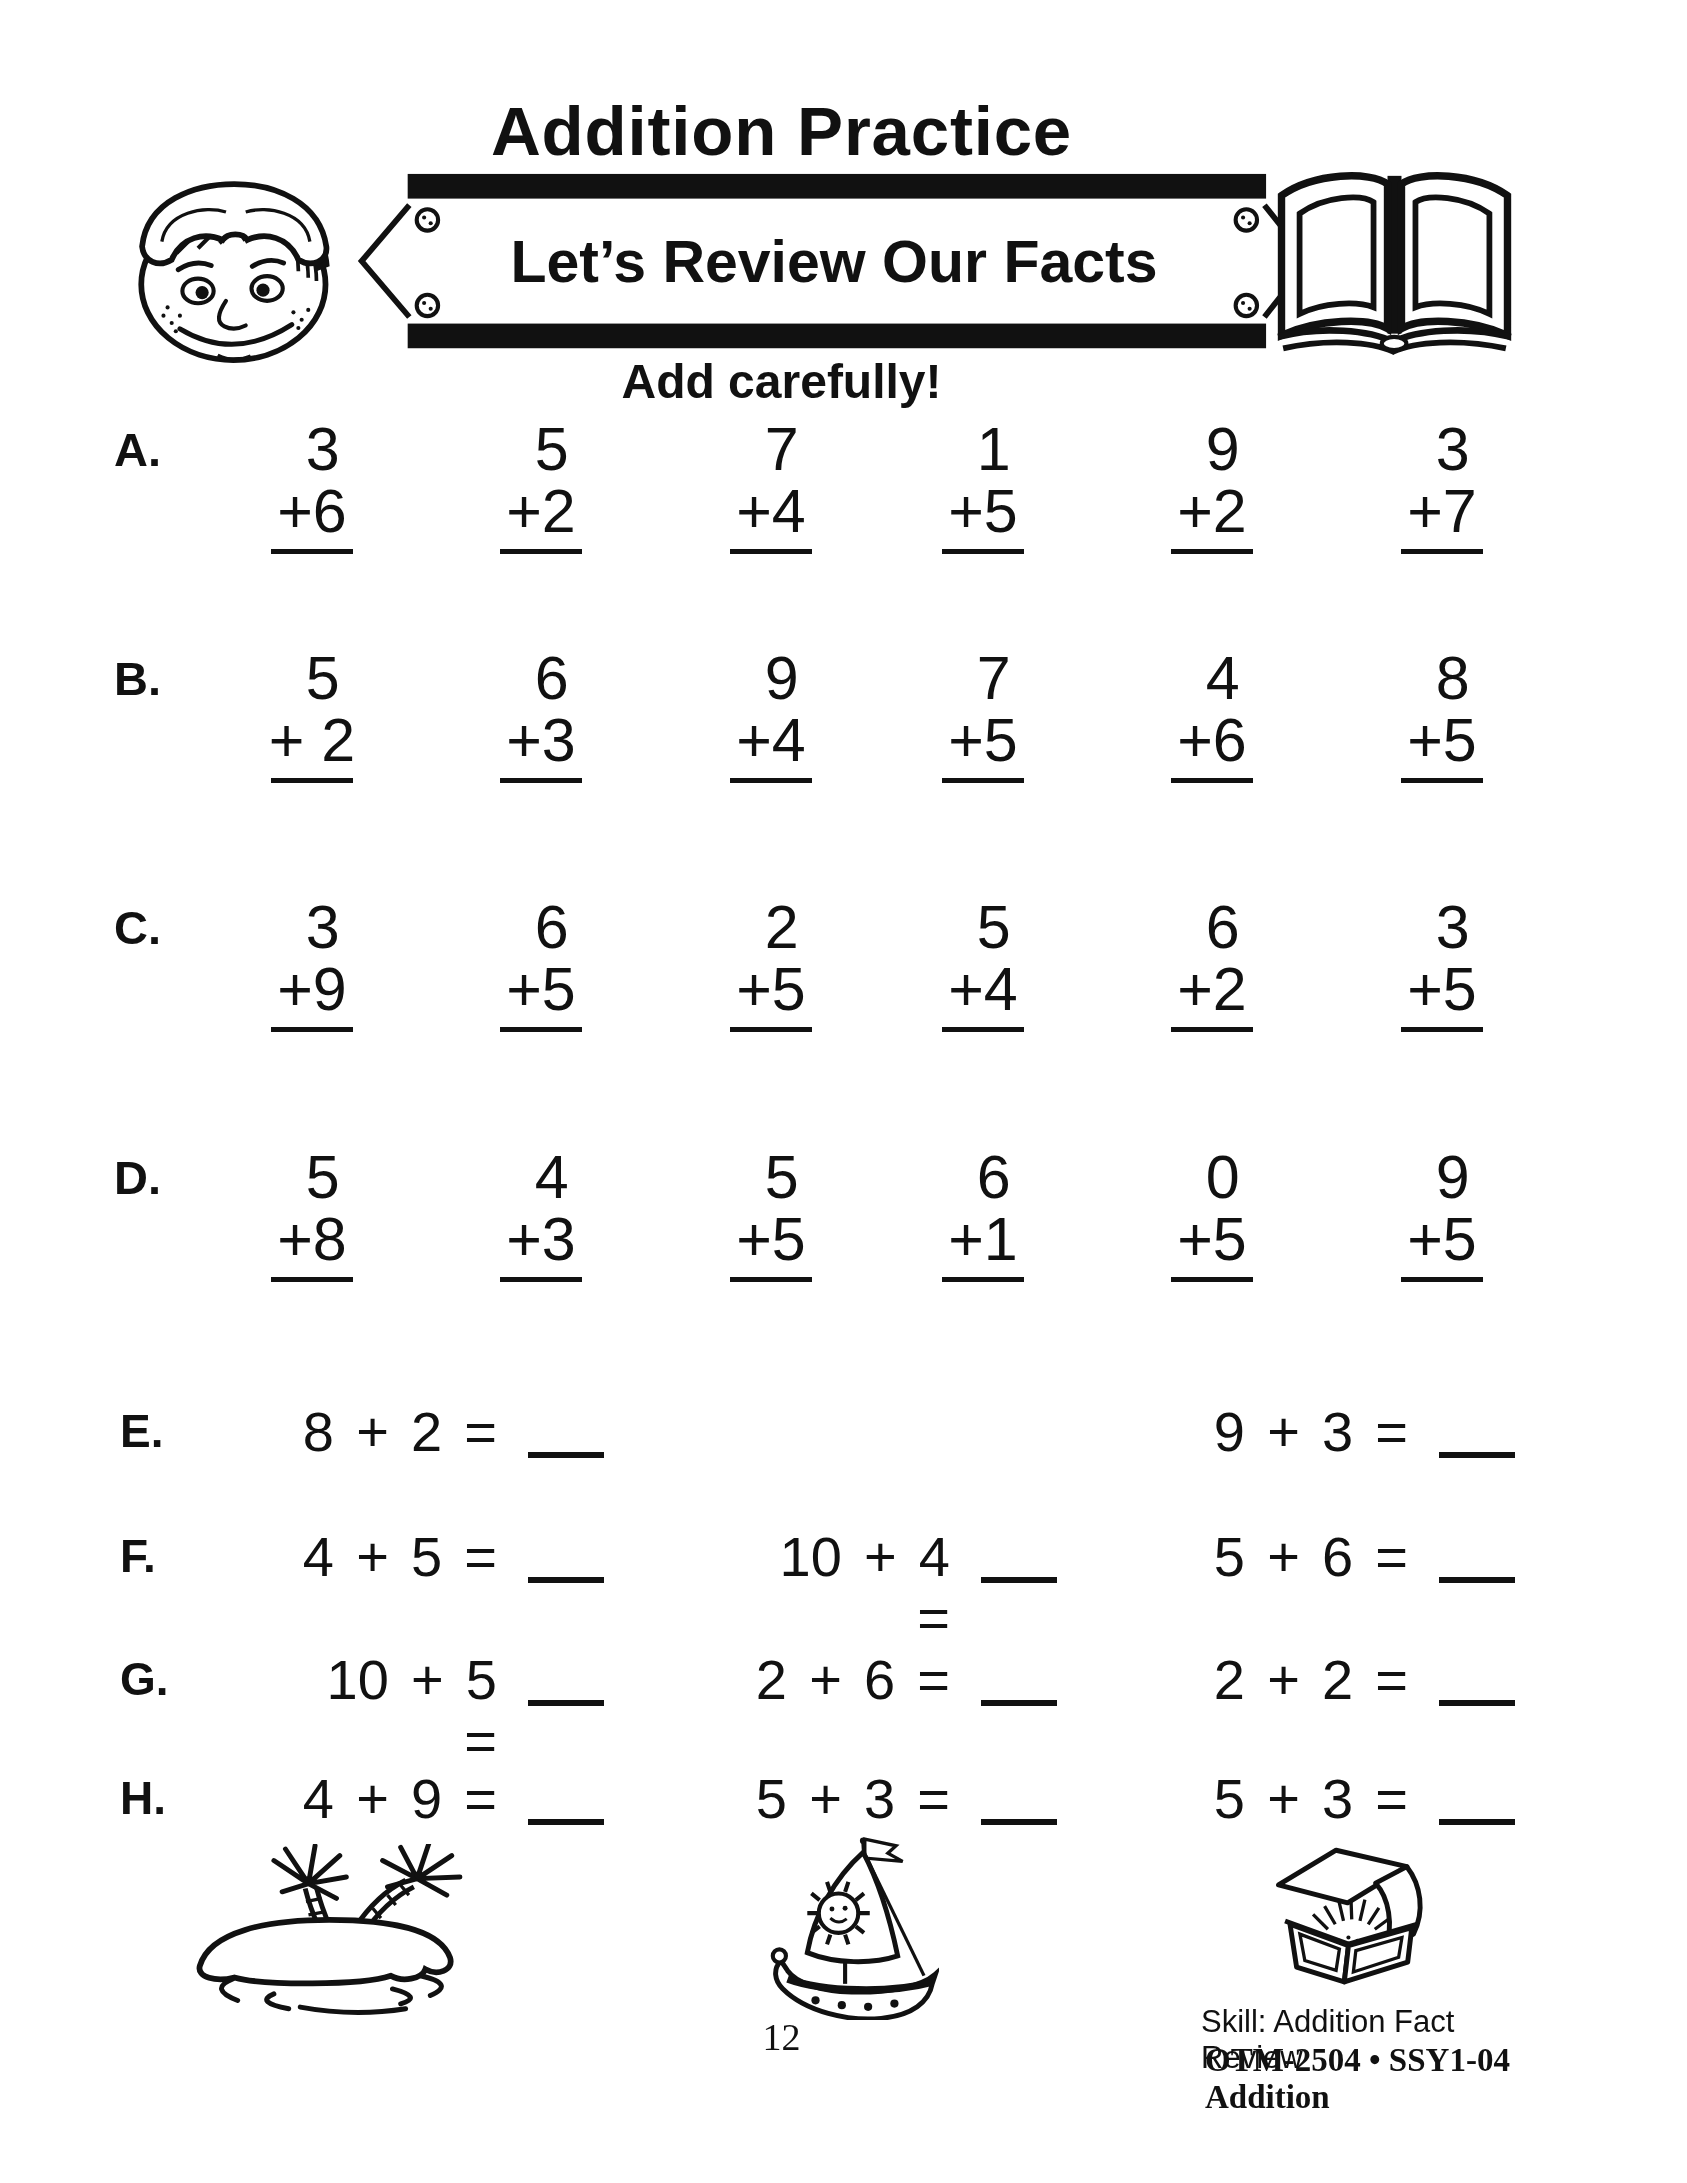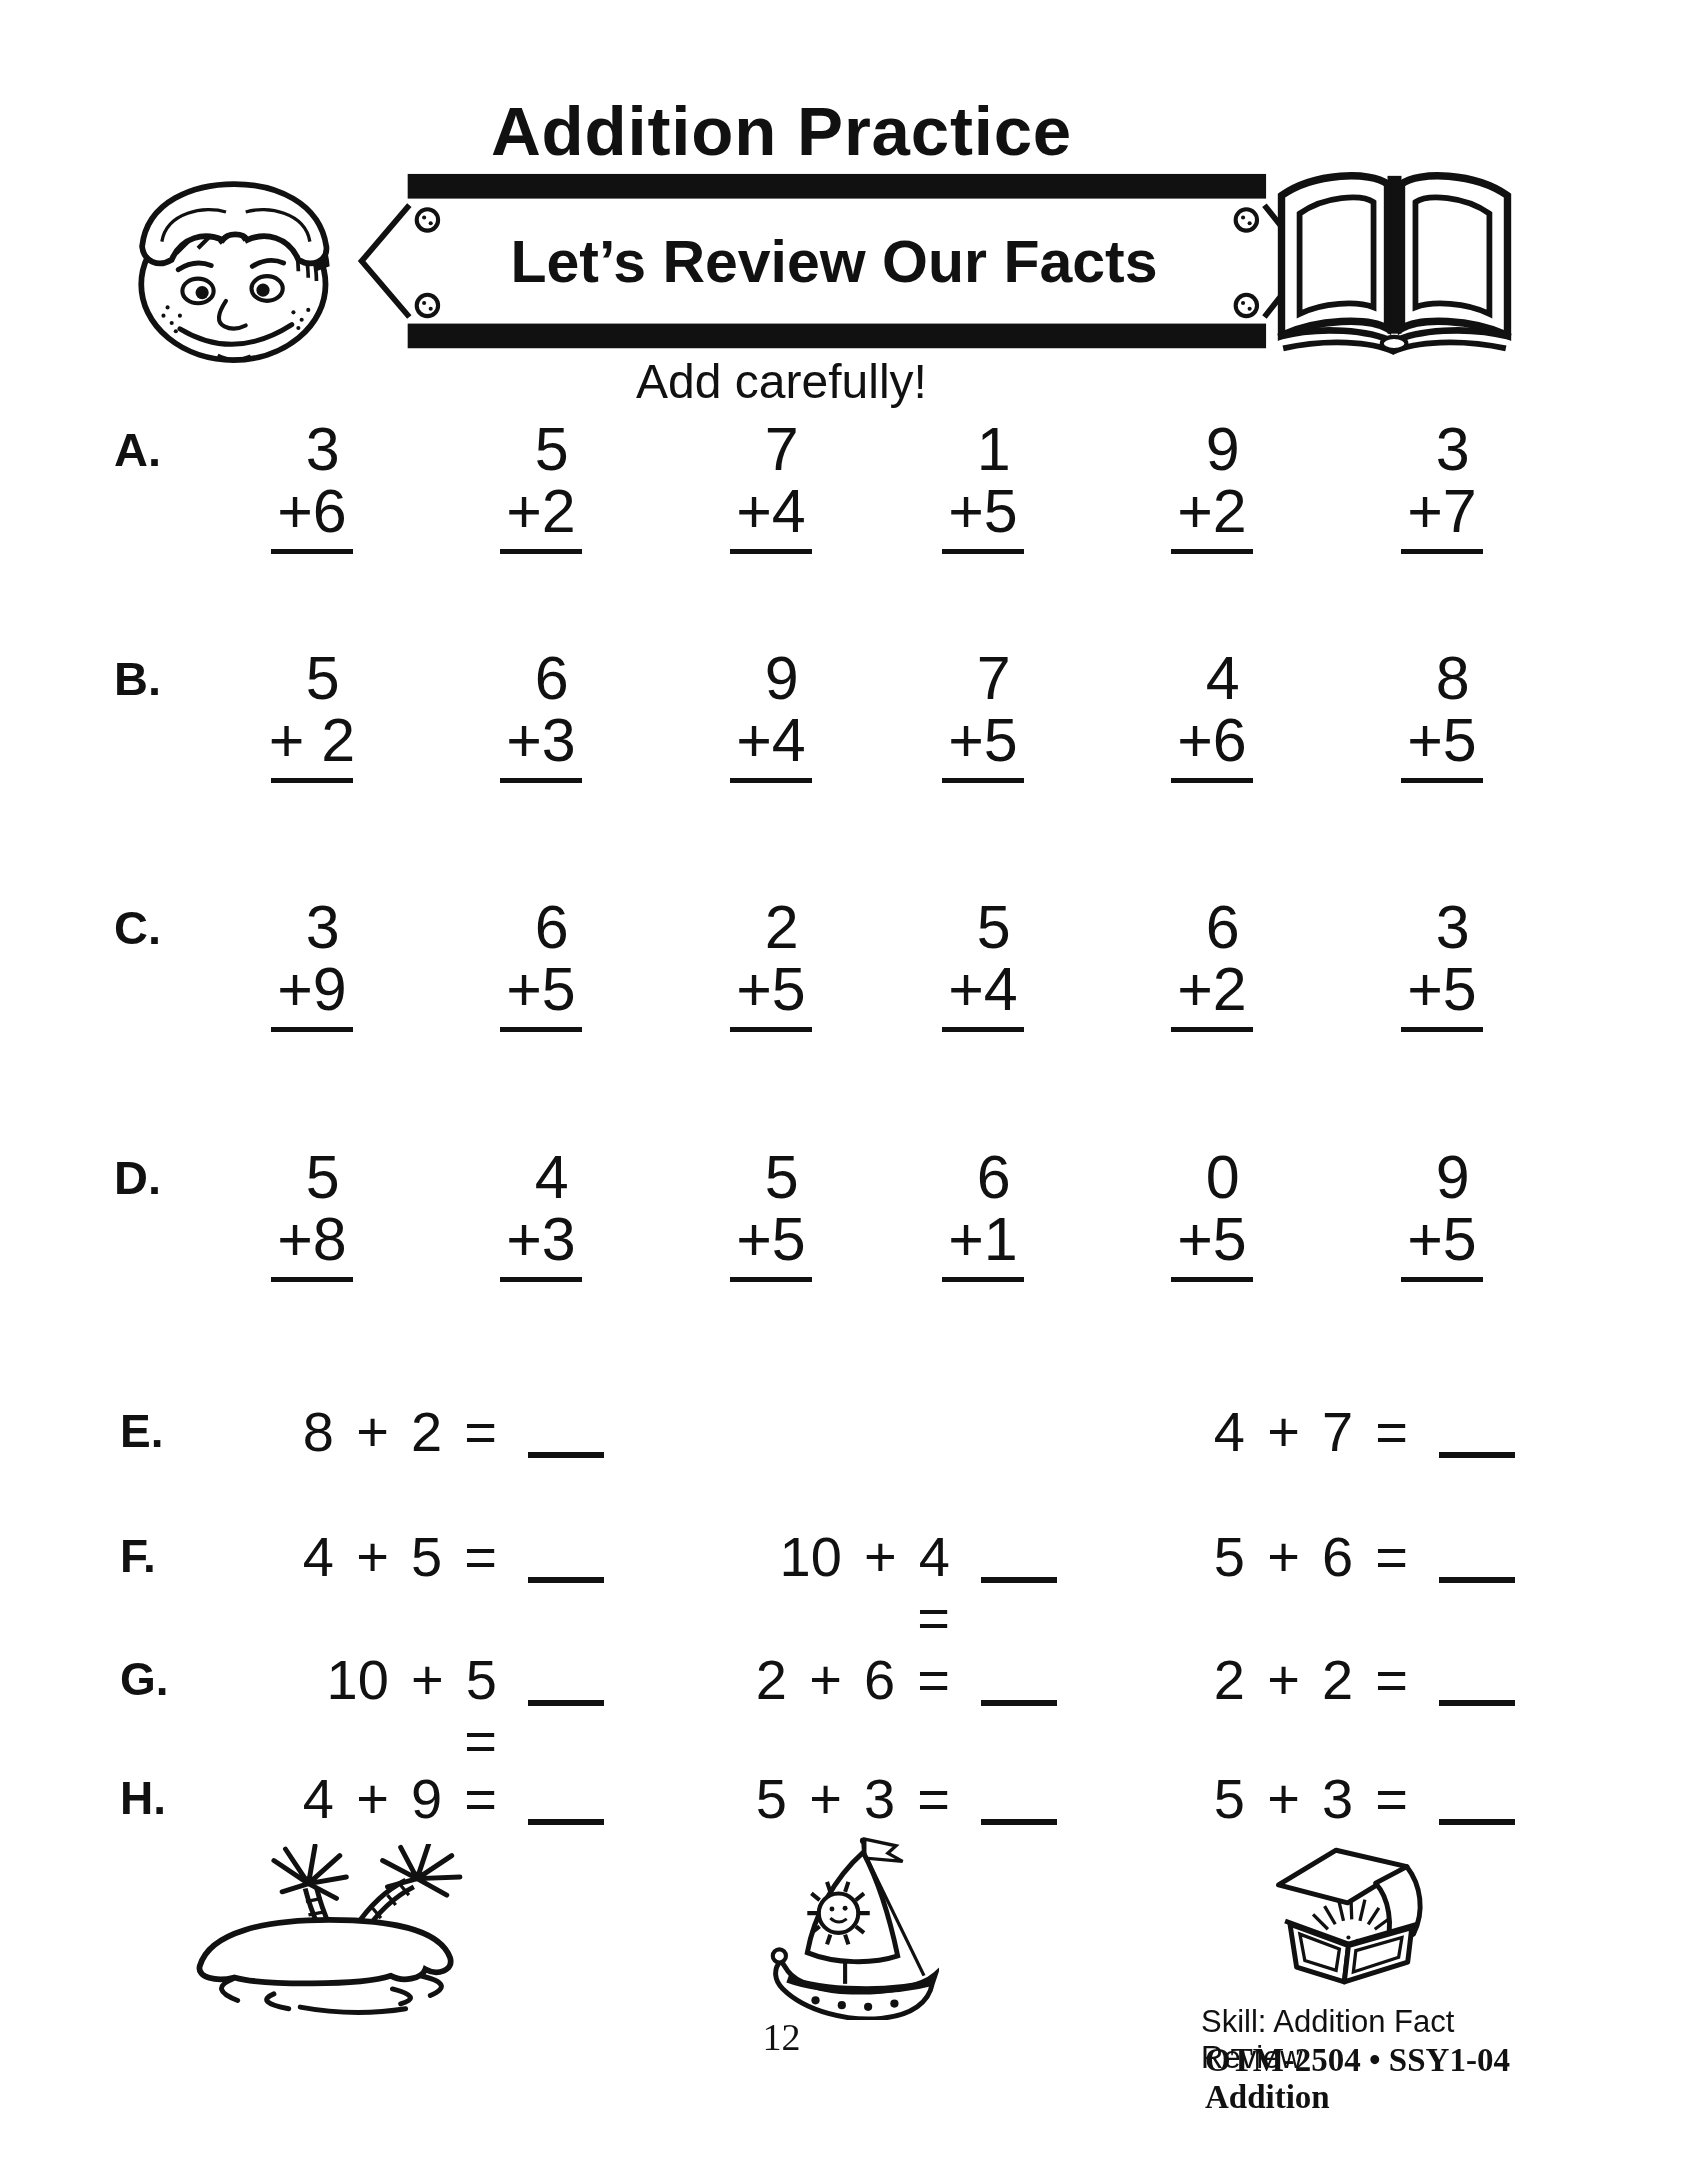--- a/index.html
+++ b/index.html
@@ -11,21 +11,21 @@
   .title { position:absolute; left:0; right:0; top:92px; text-align:center;
            font-size:69px; font-weight:700; letter-spacing:0.8px; }
 
   .banner { position:absolute; left:354px; top:169px; width:960px; height:185px; }
   .banner svg { position:absolute; left:0; top:0; }
   .banner-text { position:absolute; left:49px; right:49px; top:0; bottom:0;
                  display:flex; align-items:center; justify-content:center;
                  font-size:59px; font-weight:700; }
 
   .instruction { position:absolute; left:0; right:0; top:354px; text-align:center;
-                 font-size:48px; font-weight:400; }
+                 font-size:48px; font-weight:700; }
 
   .illus { position:absolute; }
   #boy    { left:122px;  top:161px;  }
   #book   { left:1273px; top:166px;  }
   #island { left:185px;  top:1844px; }
   #boat   { left:766px;  top:1831px; }
   #chest  { left:1270px; top:1842px; }
 
   .vrow { position:absolute; left:0; width:1687px; height:152px; }
   .rowlabel { position:absolute; left:114px; top:1.6px; font-size:47px; font-weight:700; }
@@ -259,21 +259,21 @@
       </div>
   </div>
 
   <div class="hrow" style="top:1401px">
     <span class="hlabel">E.</span>
     <div class="heq" style="left:247px">
         <span class="heqtext">8 + 2 =</span>
         <span class="hblank"></span>
       </div>
     <div class="heq" style="left:1158px">
-        <span class="heqtext">4 + 7 =</span>
+        <span class="heqtext">9 + 3 =</span>
         <span class="hblank"></span>
       </div>
   </div>
 
   <div class="hrow" style="top:1526px">
     <span class="hlabel">F.</span>
     <div class="heq" style="left:247px">
         <span class="heqtext">4 + 5 =</span>
         <span class="hblank"></span>
       </div>

